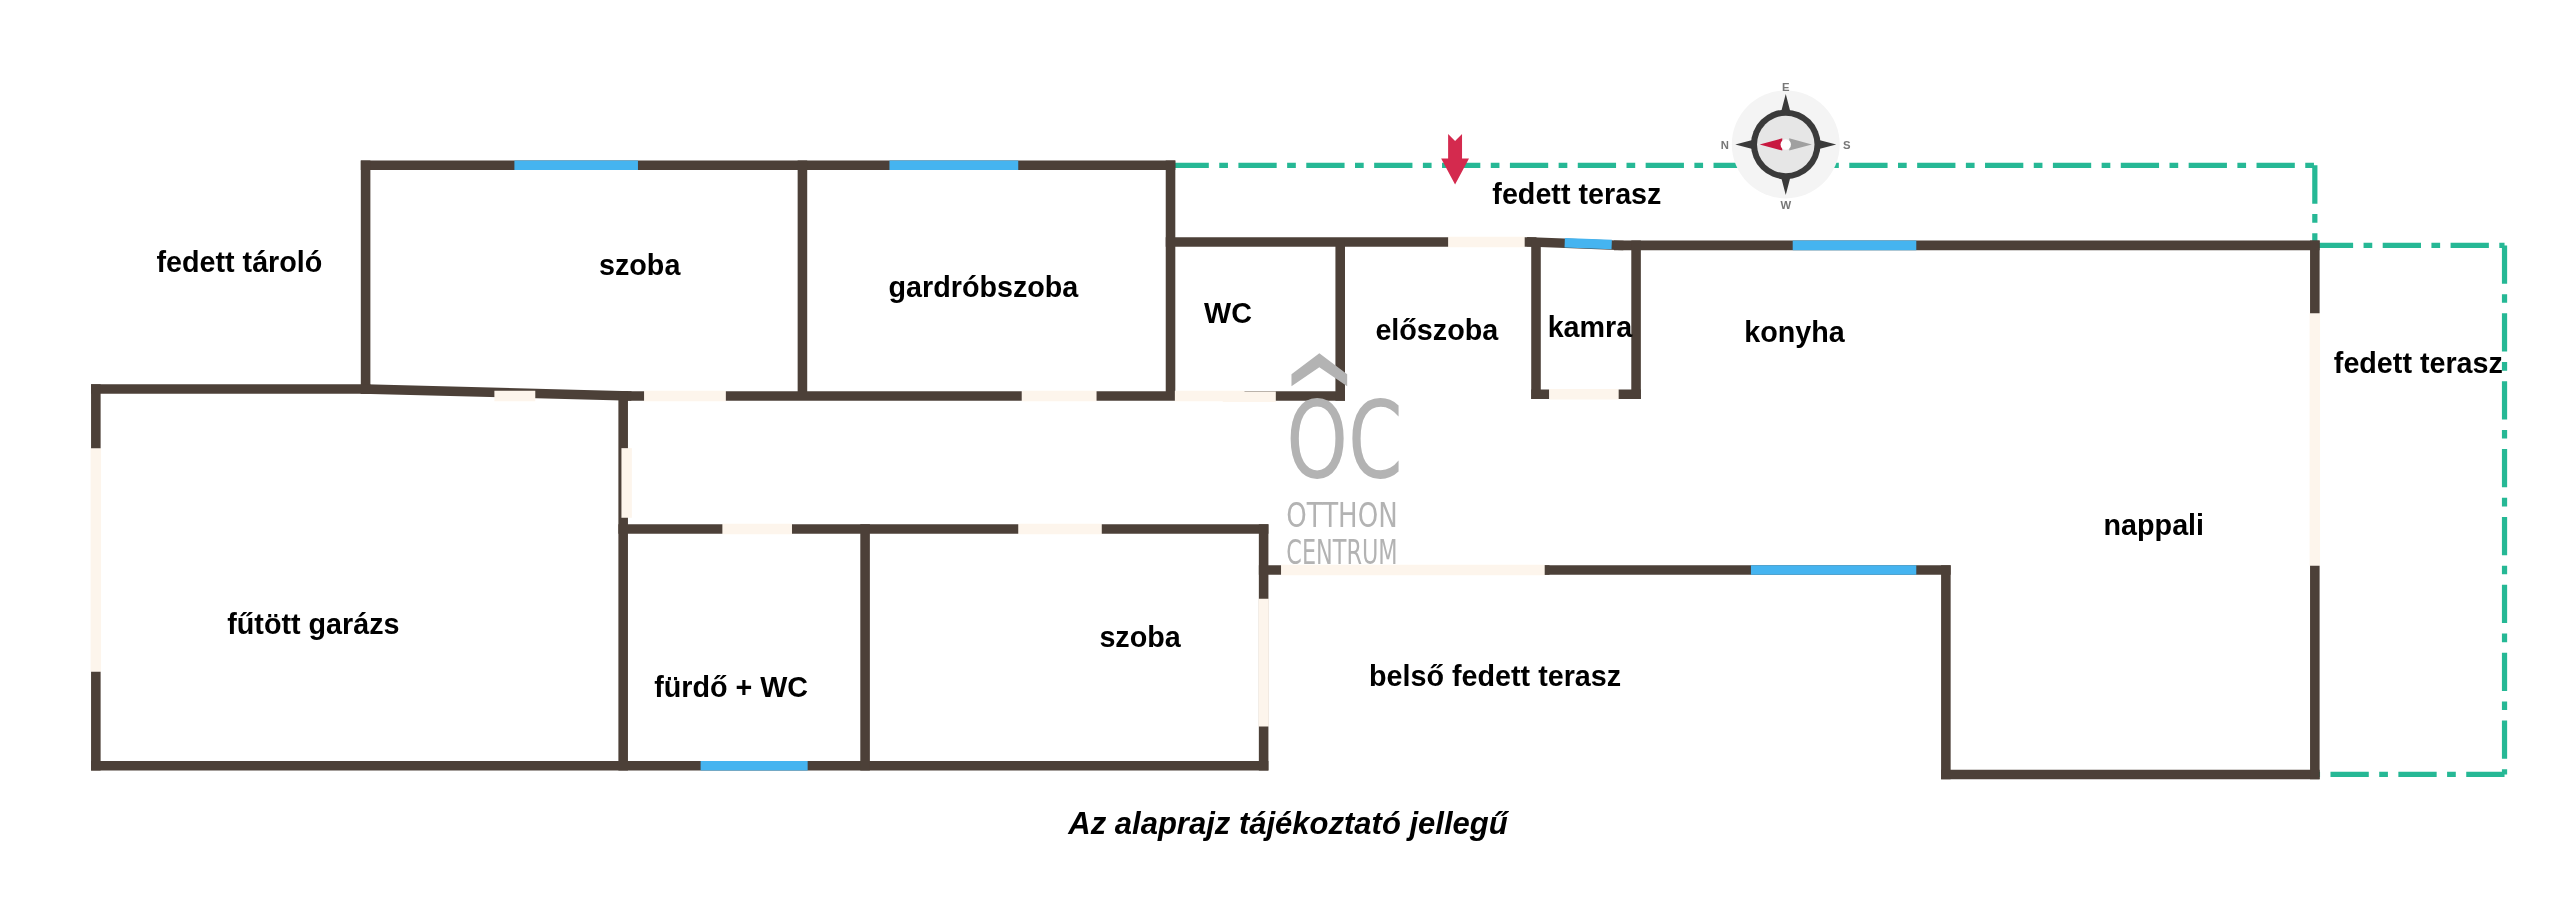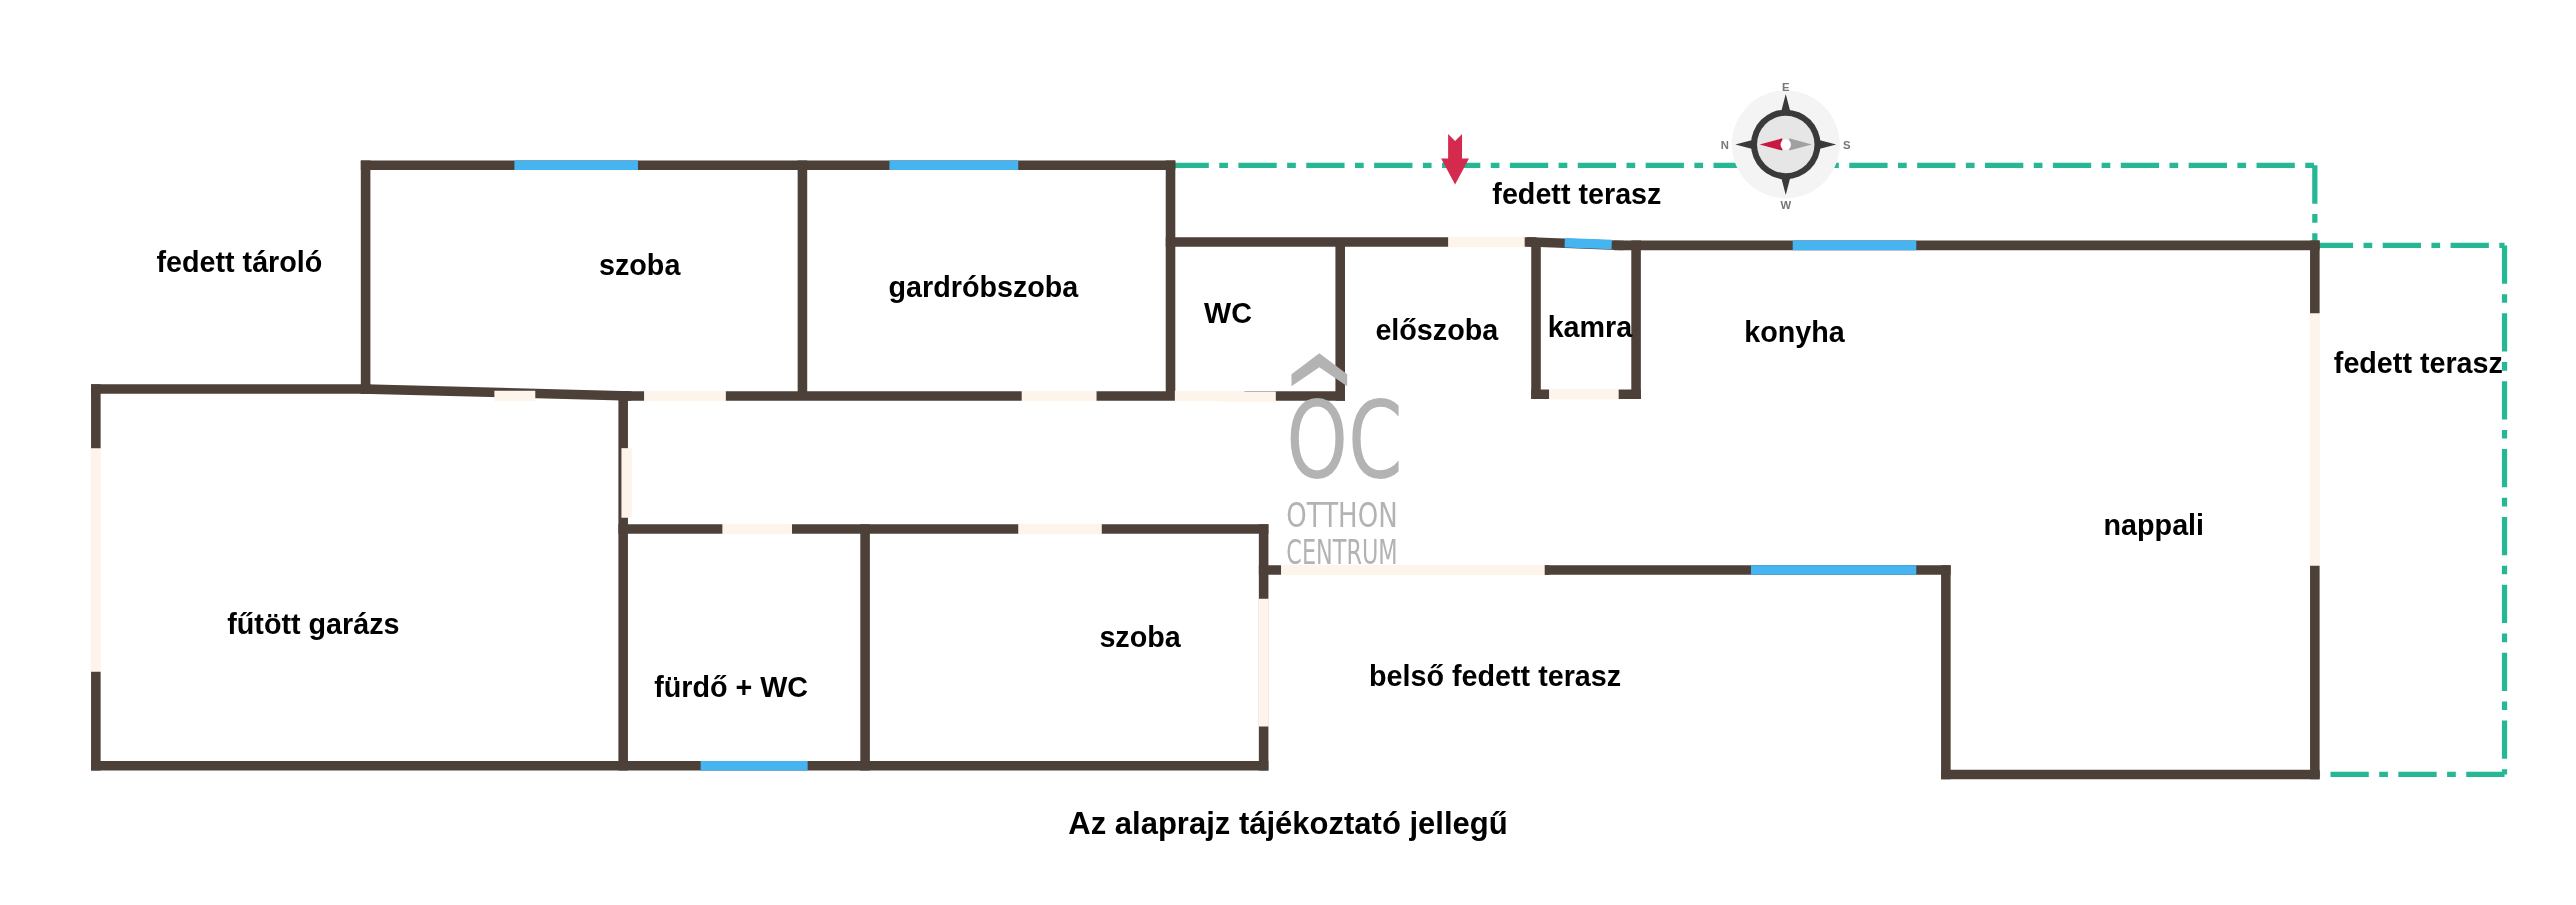--- a/index.html
+++ b/index.html
@@ -1,20 +1,20 @@
 <!DOCTYPE html>
 <html style="font-size:14px"><head>
 <meta charset="utf-8">
 <style>
   html, body { margin:0; padding:0; background:#ffffff; }
   body { width:2576px; height:905px; position:relative; overflow:hidden; font-family:"Liberation Sans", sans-serif; }
   #plan { position:absolute; left:0; top:0; width:2576px; height:905px; }
   .lbl { font-family:"Liberation Sans", sans-serif; font-weight:700; fill:#000; }
   .wm-text { font-family:"DejaVu Sans", sans-serif; fill:#b3b3b3; }
-  .caption { position:absolute; left:0; width:2576px; top:806px; text-align:center; font-weight:700; font-size:31px; color:#000; font-family:"Liberation Sans", sans-serif; }
+  .caption { position:absolute; left:0; width:2576px; top:806px; text-align:center; font-weight:700; font-size:31px; color:#000; font-family:"Liberation Sans", sans-serif;font-style:italic; }
 </style>
 </head>
 <body>
 
 <svg id="plan" viewBox="0 0 2960 1040" xmlns="http://www.w3.org/2000/svg">
   <g id="terrace-layer">
       <line x1="1345" y1="190" x2="2660" y2="190" stroke="#26b895" stroke-width="6" stroke-dasharray="44 12 10 12"></line>
       <line x1="2660" y1="190" x2="2660" y2="282" stroke="#26b895" stroke-width="6" stroke-dasharray="44 12 10 12"></line>
       <line x1="2660" y1="282" x2="2878" y2="282" stroke="#26b895" stroke-width="6" stroke-dasharray="44 12 10 12"></line>
       <line x1="2878" y1="282" x2="2878" y2="890" stroke="#26b895" stroke-width="6" stroke-dasharray="44 12 10 12"></line>

